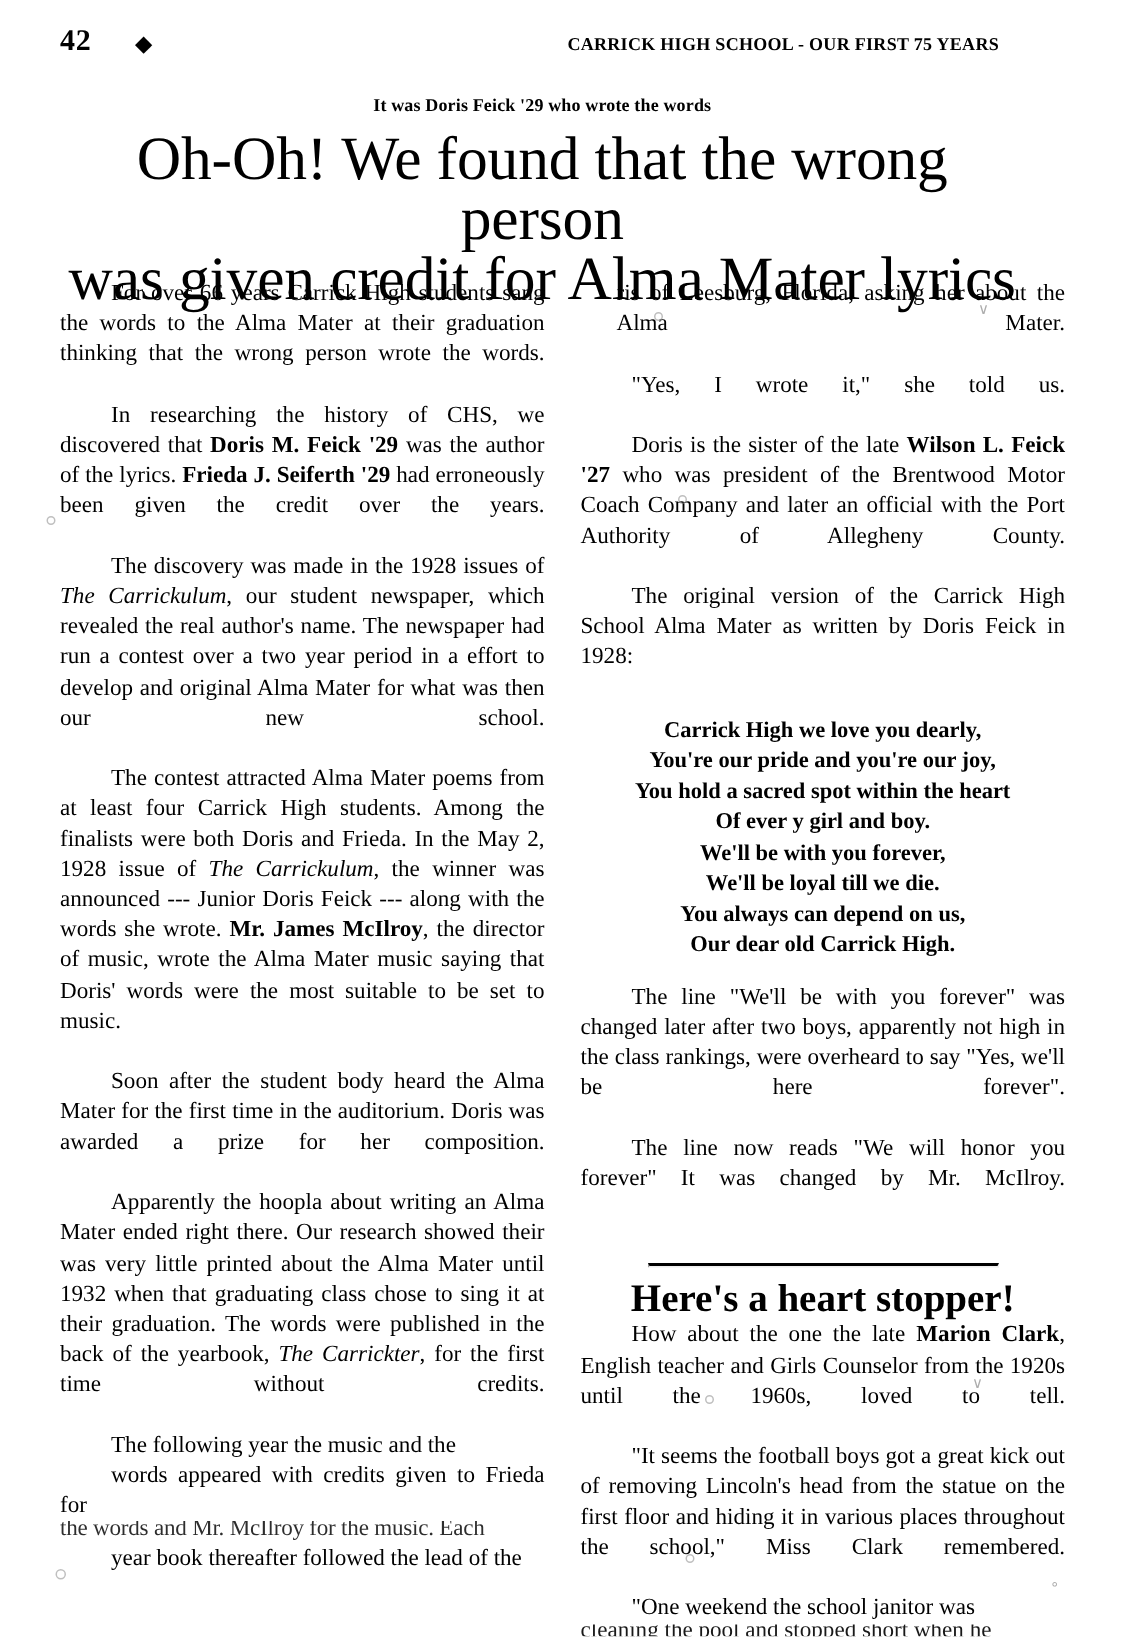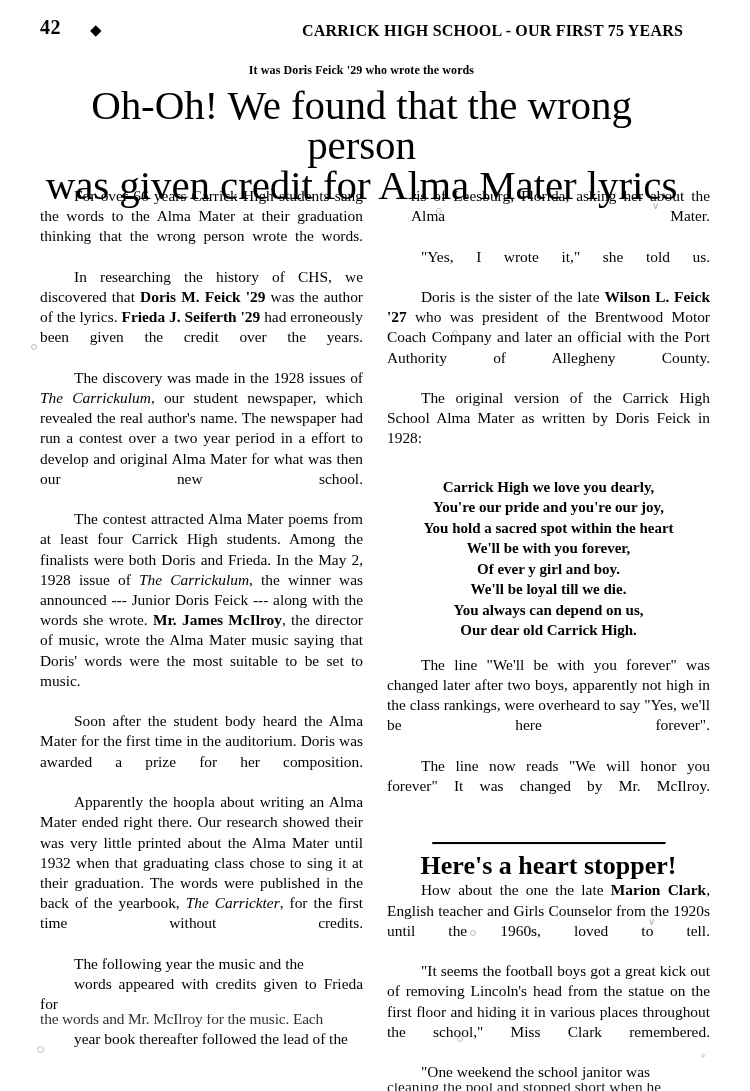--- a/index.html
+++ b/index.html
@@ -39,23 +39,23 @@
   }
   .folio-diamond {
     position: absolute;
     left: 50px;
     top: 4px;
     font-size: 15px;
     line-height: 20px;
   }
   .head-title {
     position: absolute;
-    right: 0;
+    right: 17px;
     top: 6px;
-    font-size: 16px;
+    font-size: 12px;
     font-weight: bold;
     letter-spacing: 0.2px;
     white-space: nowrap;
   }
 
   
   .headline-block {
     position: absolute;
     top: 60px;
     left: 40px;
@@ -238,22 +238,22 @@
       <p class="para"><span>"Yes, I wrote it," she told us.</span></p>
 
       <p class="para"><span>Doris is the sister of the late </span><b>Wilson L. Feick '27</b><span> who was president of the Brentwood Motor Coach Company and later an official with the Port Authority of Allegheny County.</span></p>
 
       <p class="para"><span>The original version of the Carrick High School Alma Mater as written by Doris Feick in 1928:</span></p>
 
       <div class="lyrics">
         <span class="lyric-line">Carrick High we love you dearly,</span>
         <span class="lyric-line">You're our pride and you're our joy,</span>
         <span class="lyric-line">You hold a sacred spot within the heart</span>
+        <span class="lyric-line">Of ever y girl and boy.</span>
         <span class="lyric-line">We'll be with you forever,</span>
-        <span class="lyric-line">Of ever y girl and boy.</span>
         <span class="lyric-line">We'll be loyal till we die.</span>
         <span class="lyric-line">You always can depend on us,</span>
         <span class="lyric-line">Our dear old Carrick High.</span>
       </div>
 
       <p class="para" style="margin-top:14px;"><span>The line "We'll be with you forever" was changed later after two boys, apparently not high in the class rankings, were overheard to say "Yes, we'll be here forever".</span></p>
 
       <p class="para"><span>The line now reads "We will honor you forever" It was changed by Mr. McIlroy.</span></p>
 
       <hr class="divider">

